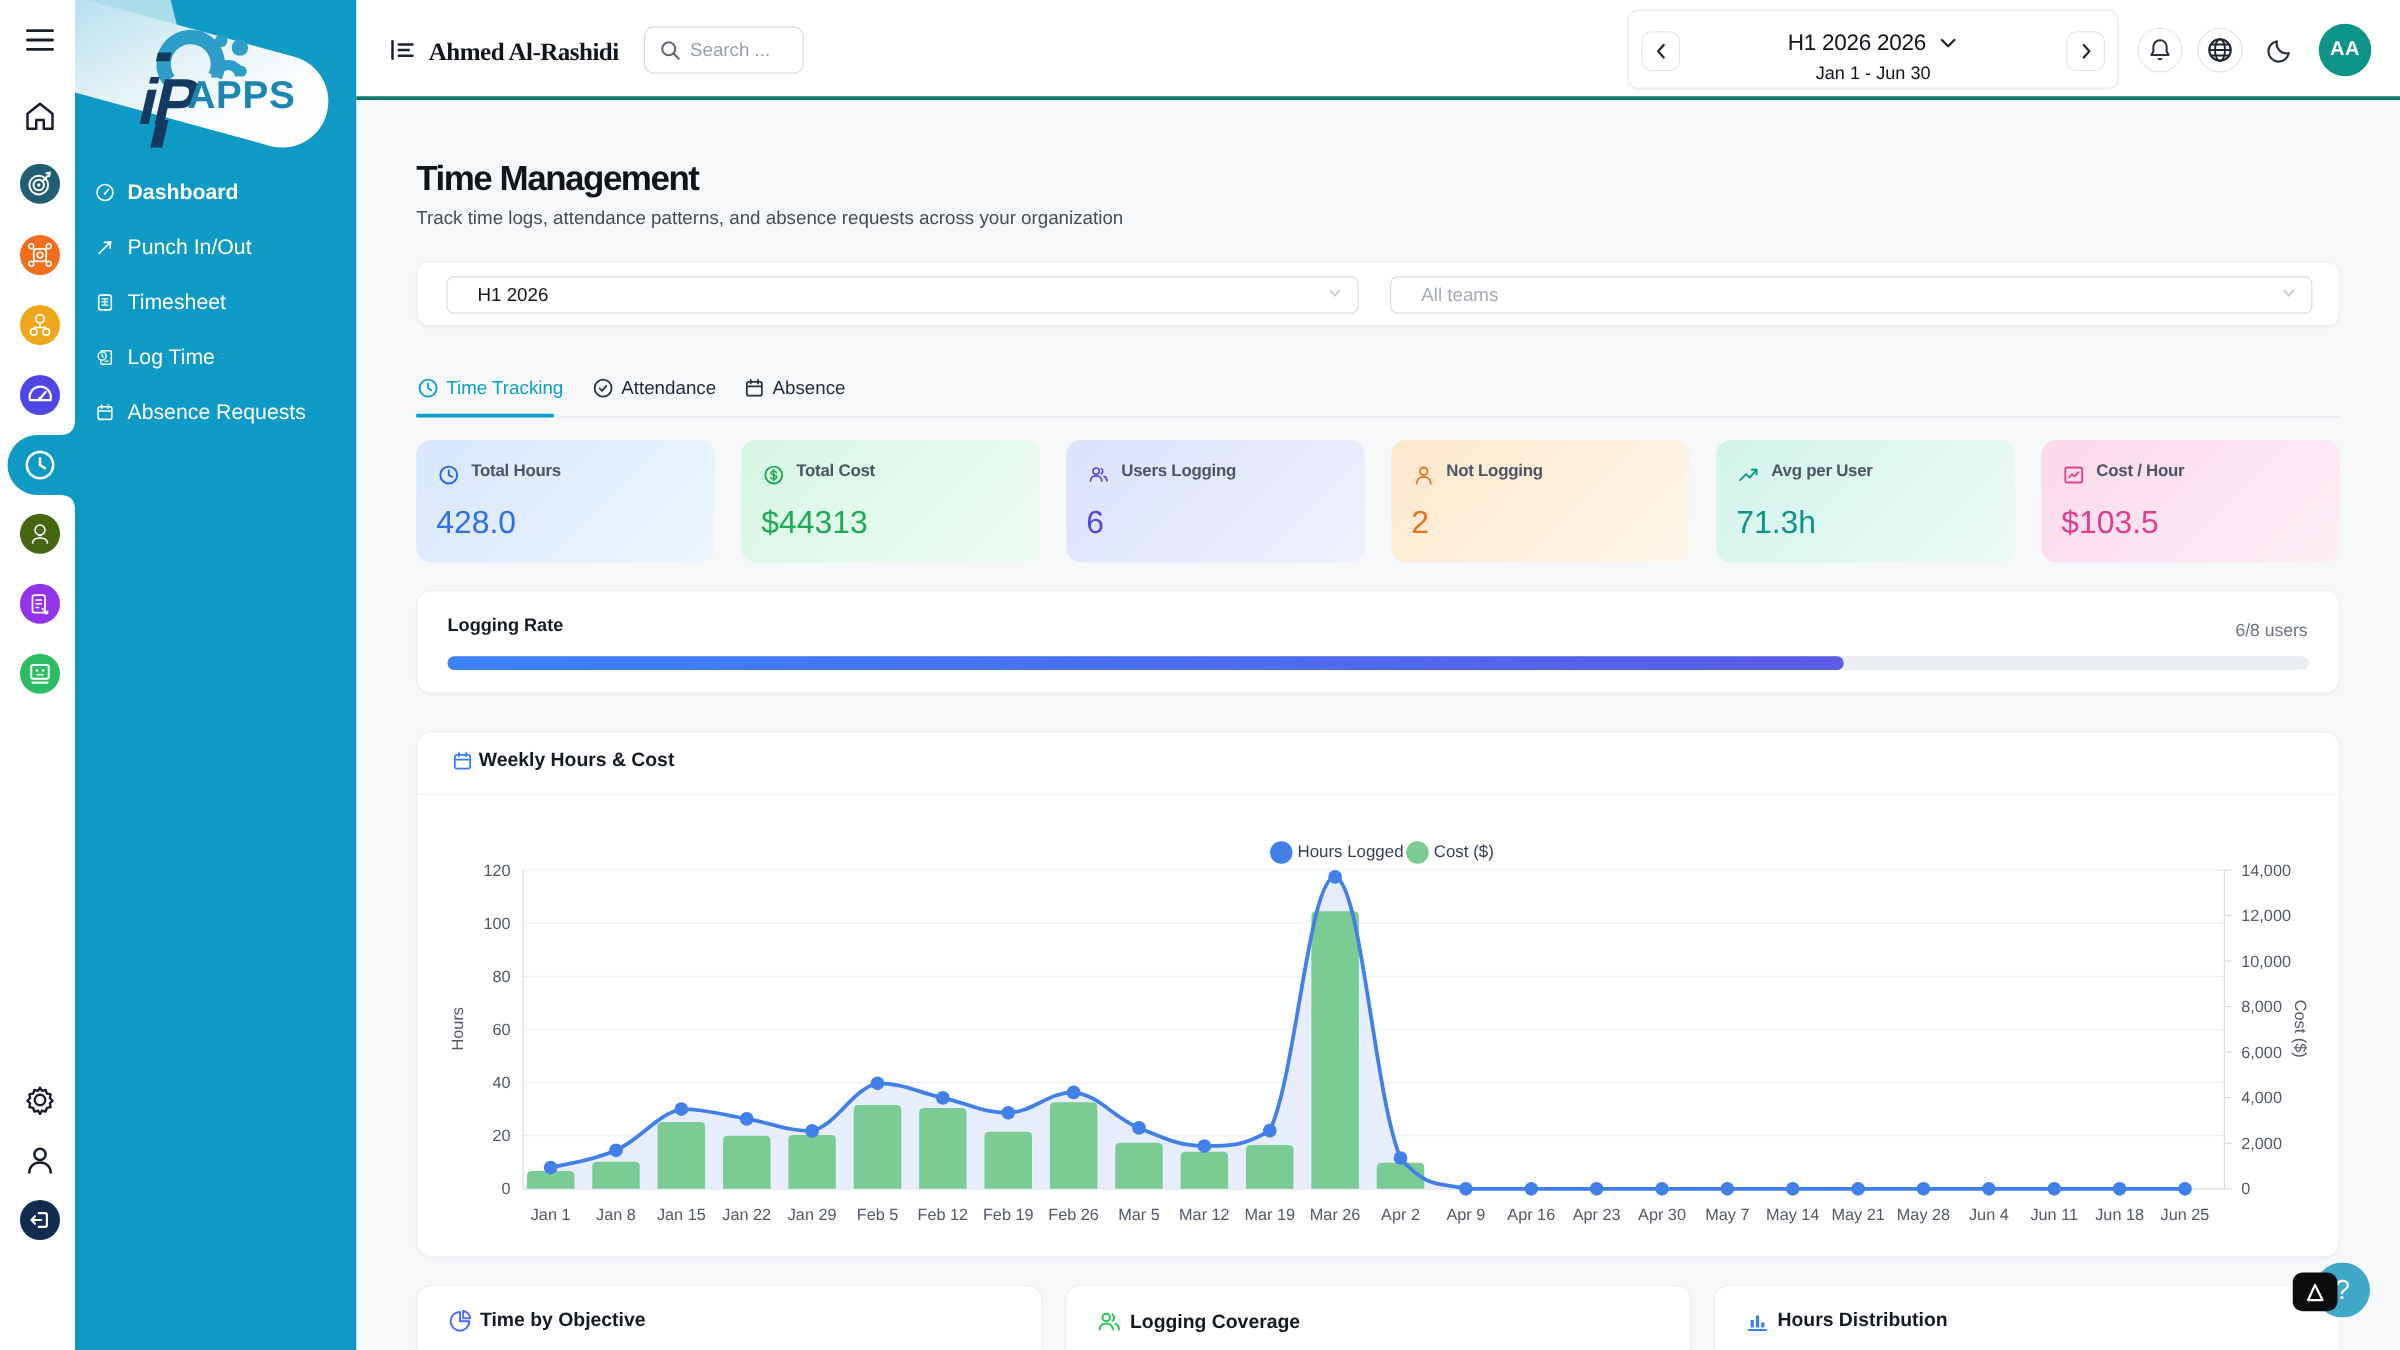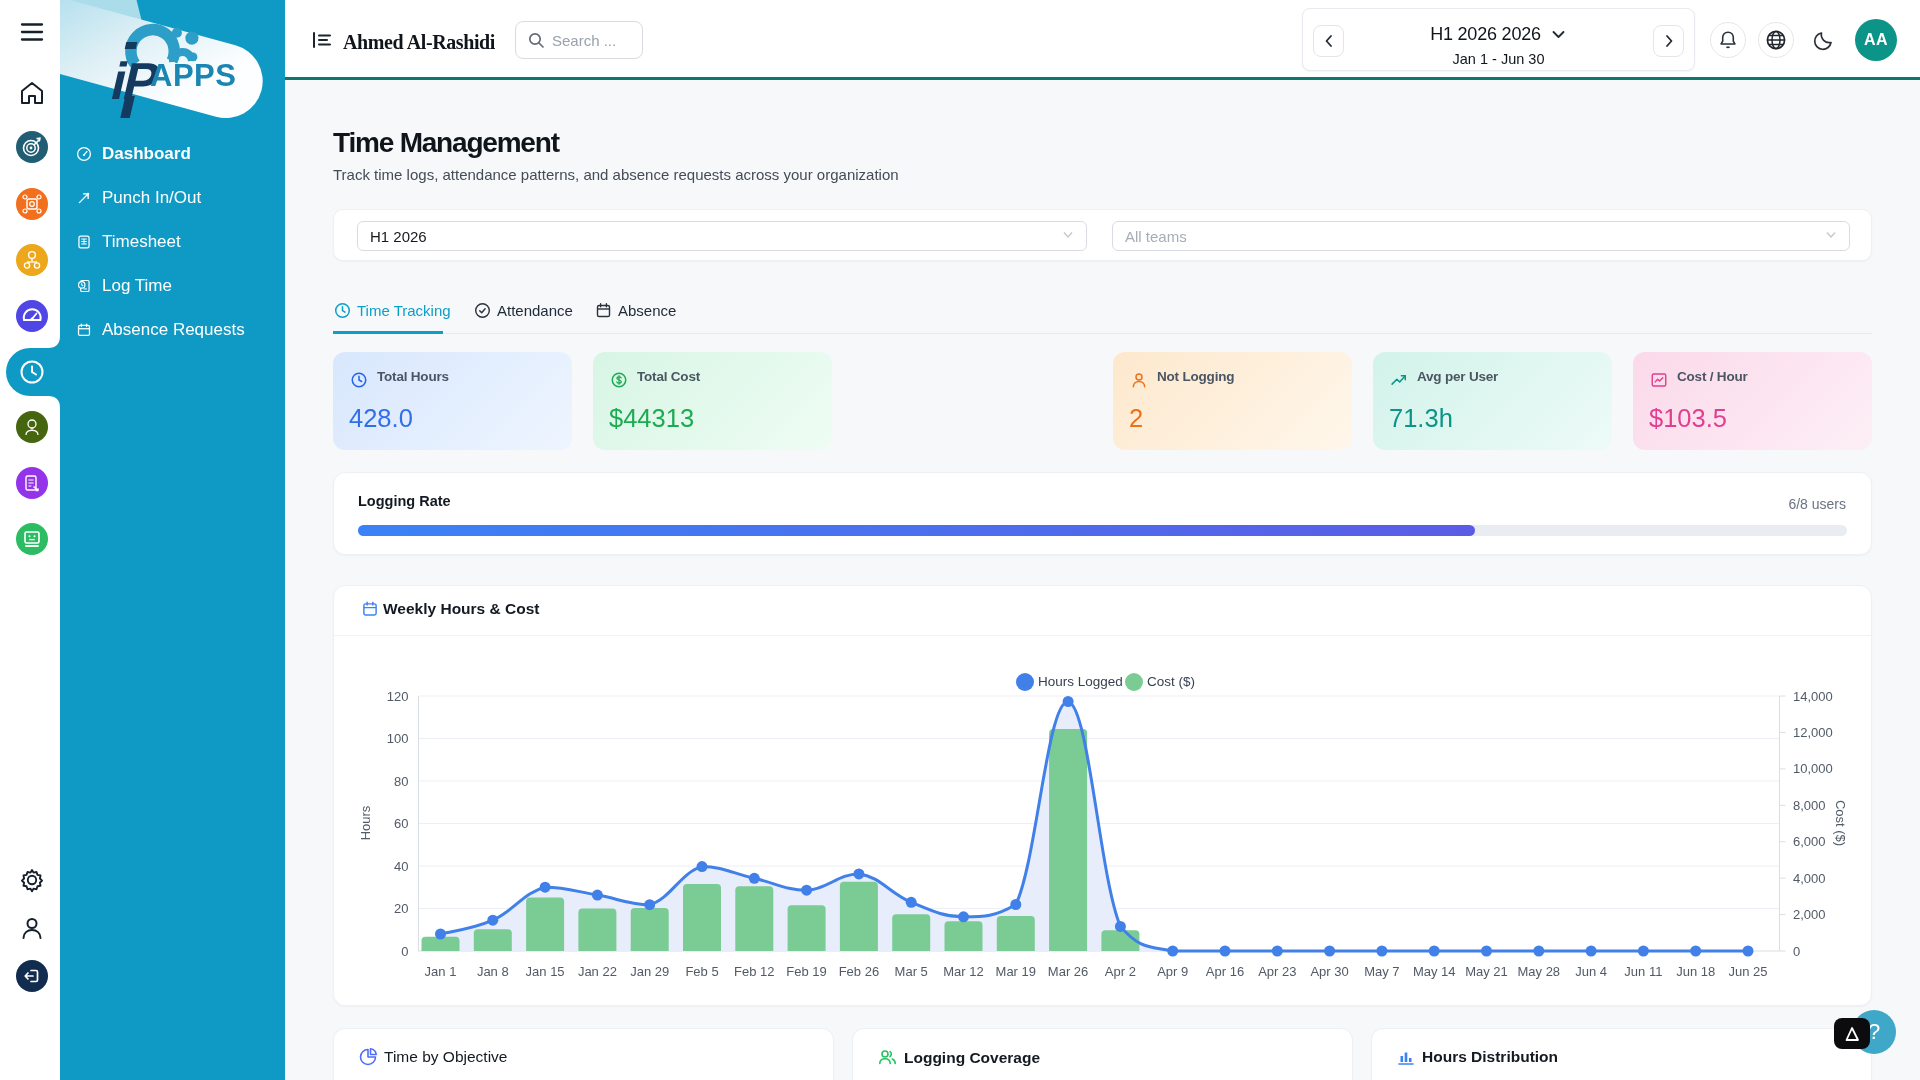--- a/index.html
+++ b/index.html
@@ -10,21 +10,21 @@
 .content{position:absolute;left:285px;top:81px;width:1635px;height:999px;background:#f7f8fa}
 .ic{position:absolute;display:flex;align-items:center;justify-content:center}
 .circ{border-radius:50%;width:32px;height:32px;left:16px}
 .card{position:absolute;background:#fff;border:1px solid #eef1f3;border-radius:12px;box-shadow:0 1px 2px rgba(16,24,40,.04)}
 .menu-item{position:absolute;left:16px;color:#fff;font-size:17px;display:flex;align-items:center;gap:10px;height:24px}
 .stat{position:absolute;top:352px;width:239px;height:98px;border-radius:12px}
 .stat .lb{position:absolute;left:44px;top:17px;font-size:13.5px;font-weight:700;letter-spacing:-0.2px;color:#4b5563}
 .stat .vl{position:absolute;left:16px;top:52px;font-size:25.5px;font-weight:400}
 .stat .si{position:absolute;left:17px;top:19px}.stat .si svg{width:18px;height:18px}
 .tab{position:absolute;display:flex;align-items:center;gap:6px;font-size:15px;color:#1f2937}
-.sel{position:absolute;height:30px;border:1px solid #d9dde3;border-radius:6px;background:#fff;font-size:15px;display:flex;align-items:center;padding:0 12px;color:#16191d}
+.sel{position:absolute;height:30px;border:1px solid #d9dde3;border-radius:6px;background:#fff;font-size:15px;display:flex;align-items:center;padding:0 24px;color:#16191d}
 .chev{position:absolute;right:11px;top:50%;transform:translateY(-50%)}
 text{font-family:"Liberation Sans",sans-serif}
 </style></head>
 <body>
 <div class="rail">
 <div class="ic" style="left:20px;top:22px">
       <svg width="24" height="20" viewBox="0 0 24 20" fill="none" style="">
         <path d="M2 2.5 h20 M2 10 h20 M2 17.5 h20" stroke="#16202c" stroke-width="2.3" stroke-linecap="round"></path>
       </svg>
     </div>
@@ -283,20 +283,30 @@
       <span class="lb">Total Hours</span>
       <span class="vl" style="color:#316fea">428.0</span>
     </div>
 <div class="stat" style="left:308px;top:271px;background:linear-gradient(135deg,#d7f5e4,#effdf4)">
       <span class="si"><svg width="24" height="24" viewBox="0 0 24 24" fill="none" style="">
           <circle cx="12" cy="12" r="9" stroke="#1cab53" stroke-width="2"></circle>
           <path d="M14.8 9.2 c-.5-1-1.5-1.5-2.8-1.5 -1.6 0-2.8.8-2.8 2.1 0 2.9 5.8 1.5 5.8 4.3 0 1.3-1.3 2.2-3 2.2 -1.4 0-2.5-.6-3-1.6 M12 6.2 v11.6" stroke="#1cab53" stroke-width="1.7" stroke-linecap="round"></path>
         </svg></span>
       <span class="lb">Total Cost</span>
       <span class="vl" style="color:#1cab53">$44313</span>
+    </div>
+<div class="stat" style="left:568px;top:271px;background:linear-gradient(135deg,#dde2fc,#eff1fe)">
+      <span class="si"><svg width="26" height="26" viewBox="0 0 26 26" fill="none" style="">
+          <circle cx="10" cy="8.5" r="3.6" stroke="#4f46e5" stroke-width="1.9"></circle>
+          <path d="M3.5 20 c0-3.8 2.9-6 6.5-6 s6.5 2.2 6.5 6" stroke="#4f46e5" stroke-width="1.9" stroke-linecap="round"></path>
+          <path d="M16 5.6 a3.6 3.6 0 0 1 0 6" stroke="#4f46e5" stroke-width="1.9" stroke-linecap="round"></path>
+          <path d="M19 14.5 c2.2.8 3.5 2.7 3.5 5.5" stroke="#4f46e5" stroke-width="1.9" stroke-linecap="round"></path>
+        </svg></span>
+      <span class="lb">Users Logging</span>
+      <span class="vl" style="color:#4f46e5">6</span>
     </div>
 <div class="stat" style="left:828px;top:271px;background:linear-gradient(135deg,#fde8cd,#fff7eb)">
       <span class="si"><svg width="24" height="24" viewBox="0 0 24 24" fill="none" style="">
           <circle cx="12" cy="8" r="4" stroke="#ed7117" stroke-width="2"></circle>
           <path d="M4.5 21 c0-4.4 3.4-7 7.5-7 s7.5 2.6 7.5 7" stroke="#ed7117" stroke-width="2" stroke-linecap="round"></path>
         </svg></span>
       <span class="lb">Not Logging</span>
       <span class="vl" style="color:#ed7117">2</span>
     </div>
 <div class="stat" style="left:1088px;top:271px;background:linear-gradient(135deg,#d2f3ea,#edfbf7)">
@@ -456,21 +466,21 @@
 </svg>
 </div>
 <div class="card" style="left:48px;top:947px;width:501px;height:200px">
       <div class="abs" style="left:24px;top:18px;display:flex;align-items:center;gap:6px">
         <span style="display:flex">
           <svg width="20" height="20" viewBox="0 0 20 20" fill="none" style="">
             <path d="M10 2.5 a7.5 7.5 0 1 0 7.5 7.5 H10 Z" stroke="#4f6ef7" stroke-width="1.6" stroke-linejoin="round"></path>
             <path d="M12.5 1.8 a6.5 6.5 0 0 1 5.7 5.7 h-5.7 Z" stroke="#4f6ef7" stroke-width="1.6" stroke-linejoin="round"></path>
           </svg>
         </span>
-        <span style="font-size:15.5px;font-weight:normal;color:#141a22">Time by Objective</span>
+        <span style="font-size:15.5px;font-weight:bold;color:#141a22">Time by Objective</span>
       </div>
     </div>
 <div class="card" style="left:567px;top:947px;width:501px;height:200px">
       <div class="abs" style="left:24px;top:18px;display:flex;align-items:center;gap:6px">
         <span style="display:flex">
           <svg width="21" height="21" viewBox="0 0 21 21" fill="none" style="">
             <circle cx="8" cy="7" r="3" stroke="#22c55e" stroke-width="1.6"></circle>
             <path d="M2.8 16.5 c0-3 2.3-4.8 5.2-4.8 s5.2 1.8 5.2 4.8" stroke="#22c55e" stroke-width="1.6" stroke-linecap="round"></path>
             <path d="M13 4.6 a3 3 0 0 1 0 5" stroke="#22c55e" stroke-width="1.6" stroke-linecap="round"></path>
             <path d="M15.3 12 c1.8.7 2.9 2.2 2.9 4.5" stroke="#22c55e" stroke-width="1.6" stroke-linecap="round"></path>

